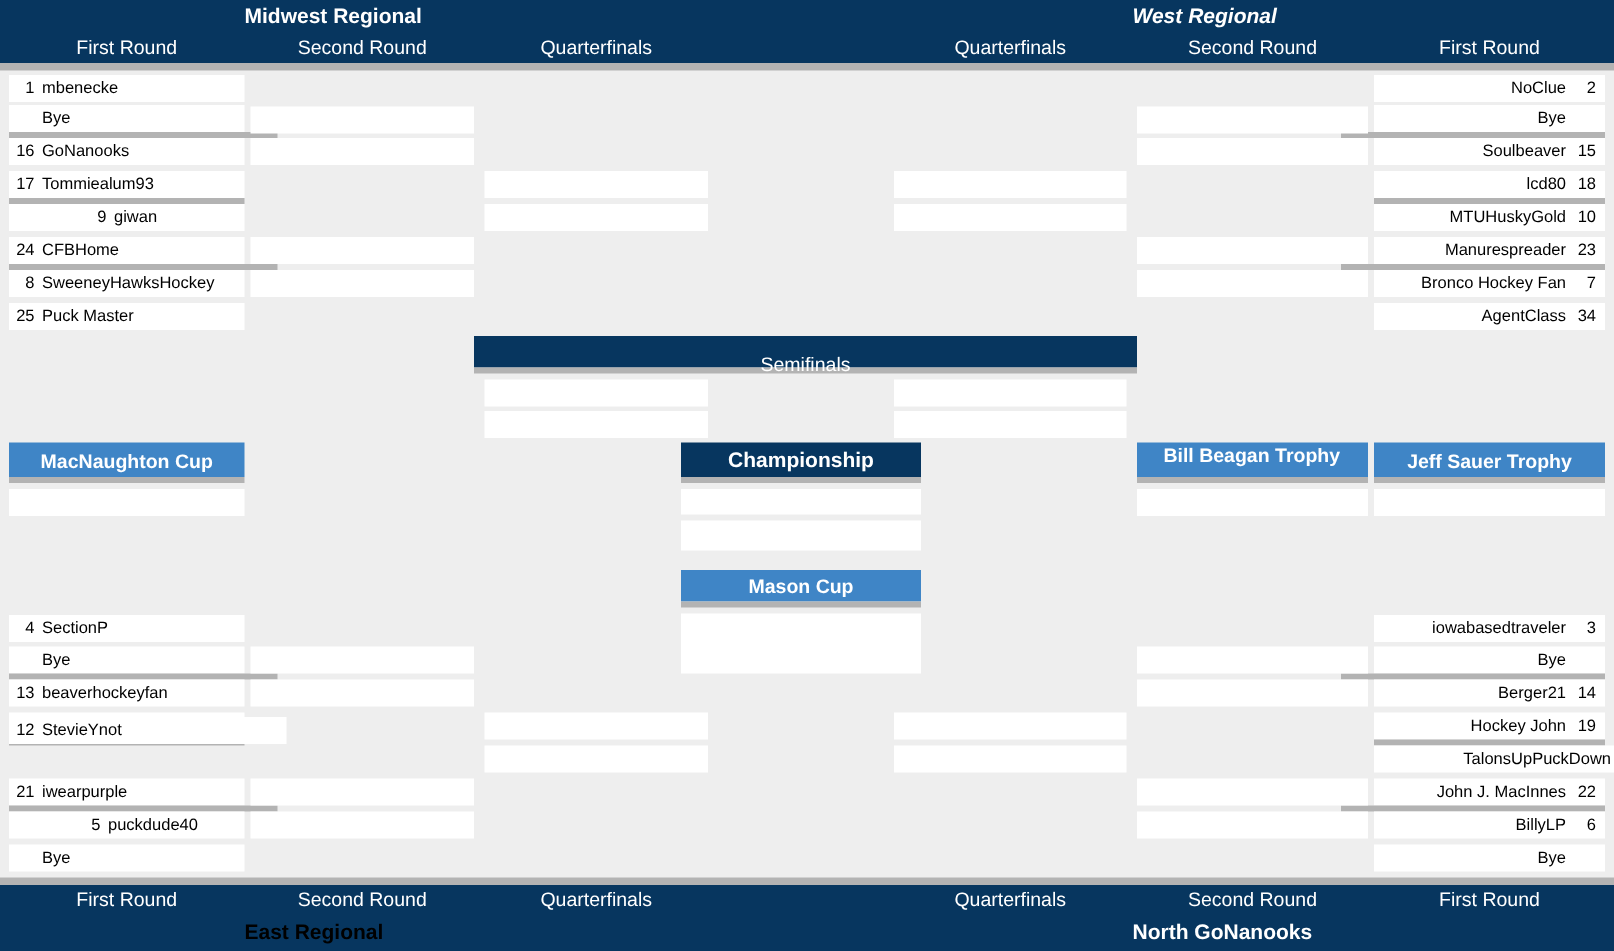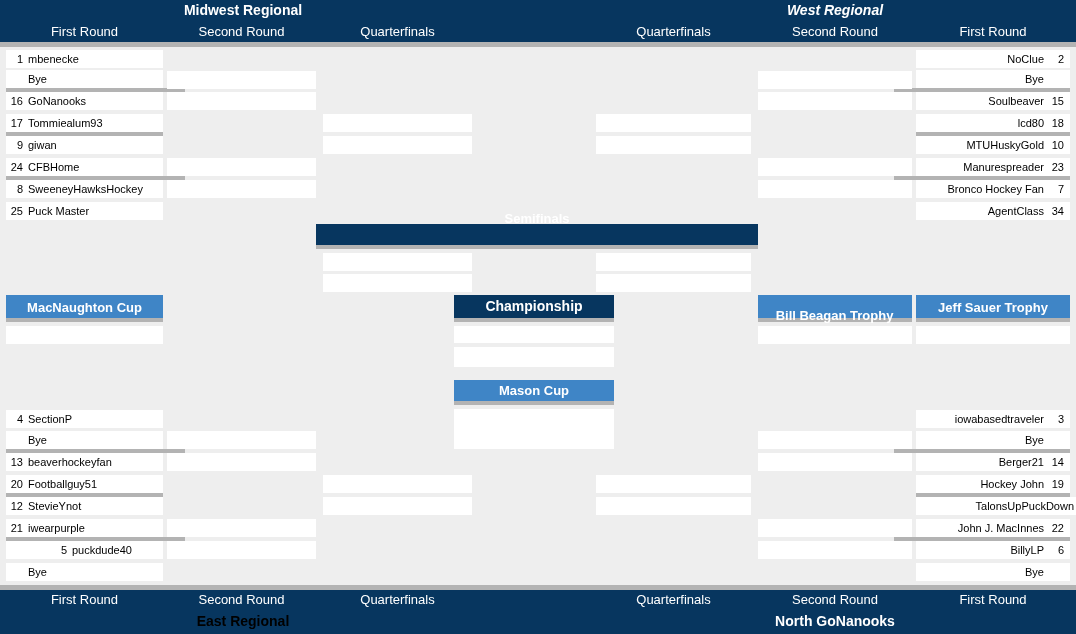--- a/index.html
+++ b/index.html
@@ -2,21 +2,21 @@
 <html><head>
 <meta charset="utf-8">
 <style>
   * { box-sizing: border-box; margin: 0; padding: 0; }
   html, body { width: 1076px; height: 634px; overflow: hidden; }
   body { background: #eeeeee; font-family: "Liberation Sans", sans-serif; position: relative; }
   .abs { position: absolute; }
   .navy { background: #07365f; color: #ffffff; }
   .gray-bar { background: #b3b3b3; }
   .lt { background: #3f85c6; color: #ffffff; }
-  .hdr-title { font-weight: bold; font-size: 14px; text-align: center; }
+  .hdr-title { font-weight: bold; font-size: 14px; text-align: left; }
   .col-label { font-size: 13px; text-align: center; color: #ffffff; }
   .slot { position: absolute; background: #ffffff; height: 18px; font-size: 11px; color: #000; line-height: 18px; white-space: nowrap; overflow: hidden; }
   .slot .seed { display: inline-block; width: 17px; text-align: right; }
   .slot .nm { display: inline-block; margin-left: 5px; }
   .slot.r { text-align: right; }
   .slot.r .nm { margin-left: 0; margin-right: 5px; }
   .slot.r .seed { width: 15px; text-align: right; margin-right: 6px; }
   .empty { position: absolute; background: #ffffff; height: 18px; }
   .line { position: absolute; background: #b3b3b3; height: 4px; }
   .bar-title { position: absolute; font-weight: bold; font-size: 13px; text-align: center; line-height: 22px; }
@@ -35,21 +35,21 @@
 <div class="abs col-label" style="left:758px;top:24px;width:154px;">Second Round</div>
 <div class="abs col-label" style="left:916px;top:24px;width:154px;">First Round</div>
 
 <div>
   <div class="slot" style="left:6px;top:50px;width:157px;"><span class="seed">1</span><span class="nm">mbenecke</span></div>
   <div class="slot" style="left:6px;top:70px;width:157px;"><span class="seed"></span><span class="nm">Bye</span></div>
   <div class="line" style="left:6px;top:88px;width:179px;"></div>
   <div class="slot" style="left:6px;top:92px;width:157px;"><span class="seed">16</span><span class="nm">GoNanooks</span></div>
   <div class="slot" style="left:6px;top:114px;width:157px;"><span class="seed">17</span><span class="nm">Tommiealum93</span></div>
   <div class="line" style="left:6px;top:132px;width:157px;"></div>
-  <div class="slot" style="left:6px;top:136px;width:157px;"><span class="seed">9</span><span class="nm">giwan</span></div>
+  <div class="slot" style="left:6px;top:136px;width:157px;padding-left:48px;"><span class="seed">9</span><span class="nm">giwan</span></div>
   <div class="slot" style="left:6px;top:158px;width:157px;"><span class="seed">24</span><span class="nm">CFBHome</span></div>
   <div class="line" style="left:6px;top:176px;width:179px;"></div>
   <div class="slot" style="left:6px;top:180px;width:157px;"><span class="seed">8</span><span class="nm">SweeneyHawksHockey</span></div>
   <div class="slot" style="left:6px;top:202px;width:157px;"><span class="seed">25</span><span class="nm">Puck Master</span></div>
 
   <div class="empty" style="left:167px;top:71px;width:149px;"></div>
   <div class="empty" style="left:167px;top:92px;width:149px;"></div>
   <div class="empty" style="left:167px;top:158px;width:149px;"></div>
   <div class="empty" style="left:167px;top:180px;width:149px;"></div>
 
@@ -74,34 +74,34 @@
   <div class="empty" style="left:758px;top:92px;width:154px;"></div>
   <div class="empty" style="left:758px;top:158px;width:154px;"></div>
   <div class="empty" style="left:758px;top:180px;width:154px;"></div>
 
   <div class="empty" style="left:596px;top:114px;width:155px;"></div>
   <div class="empty" style="left:596px;top:136px;width:155px;"></div>
 </div>
 
 <div class="abs navy" style="left:316px;top:224px;width:442px;height:21px;"></div>
 <div class="abs gray-bar" style="left:316px;top:245px;width:442px;height:4px;"></div>
-<div class="abs" style="left:316px;top:208px;width:442px;height:21px;line-height:21px;text-align:center;color:#fff;font-size:13px;font-weight:bold;">Semifinals</div>
+<div class="abs" style="left:316px;top:232px;width:442px;height:21px;line-height:21px;text-align:center;color:#fff;font-size:13px;">Semifinals</div>
 <div class="empty" style="left:323px;top:253px;width:149px;"></div>
 <div class="empty" style="left:323px;top:274px;width:149px;"></div>
 <div class="empty" style="left:596px;top:253px;width:155px;"></div>
 <div class="empty" style="left:596px;top:274px;width:155px;"></div>
 
 <div class="abs lt" style="left:6px;top:295px;width:157px;height:23px;"></div>
 <div class="abs gray-bar" style="left:6px;top:318px;width:157px;height:4px;"></div>
 <div class="bar-title" style="left:6px;top:297px;width:157px;color:#fff;">MacNaughton Cup</div>
 <div class="empty" style="left:6px;top:326px;width:157px;"></div>
 
 <div class="abs lt" style="left:758px;top:295px;width:154px;height:23px;"></div>
 <div class="abs gray-bar" style="left:758px;top:318px;width:154px;height:4px;"></div>
-<div class="bar-title" style="left:758px;top:293px;width:153px;color:#fff;margin-top:12px;">Bill Beagan Trophy</div>
+<div class="bar-title" style="left:758px;top:293px;width:153px;color:#fff;">Bill Beagan Trophy</div>
 <div class="empty" style="left:758px;top:326px;width:154px;"></div>
 
 <div class="abs lt" style="left:916px;top:295px;width:154px;height:23px;"></div>
 <div class="abs gray-bar" style="left:916px;top:318px;width:154px;height:4px;"></div>
 <div class="bar-title" style="left:916px;top:297px;width:154px;color:#fff;">Jeff Sauer Trophy</div>
 <div class="empty" style="left:916px;top:326px;width:154px;"></div>
 
 <div class="abs navy" style="left:454px;top:295px;width:160px;height:23px;"></div>
 <div class="abs gray-bar" style="left:454px;top:318px;width:160px;height:4px;"></div>
 <div class="bar-title" style="left:454px;top:295px;width:160px;color:#fff;font-size:14px;">Championship</div>
@@ -113,21 +113,21 @@
 <div class="bar-title" style="left:454px;top:380px;width:160px;color:#fff;line-height:21px;">Mason Cup</div>
 <div class="empty" style="left:454px;top:409px;width:160px;height:40px;"></div>
 
 <div>
   <div class="slot" style="left:6px;top:410px;width:157px;"><span class="seed">4</span><span class="nm">SectionP</span></div>
   <div class="slot" style="left:6px;top:431px;width:157px;"><span class="seed"></span><span class="nm">Bye</span></div>
   <div class="line" style="left:6px;top:449px;width:179px;"></div>
   <div class="slot" style="left:6px;top:453px;width:157px;"><span class="seed">13</span><span class="nm">beaverhockeyfan</span></div>
   <div class="slot" style="left:6px;top:475px;width:157px;"><span class="seed">20</span><span class="nm">Footballguy51</span></div>
   <div class="line" style="left:6px;top:493px;width:157px;"></div>
-  <div class="slot" style="left:6px;top:497px;width:157px;"><span class="seed">12</span><span class="nm">StevieYnot</span></div>
+  <div class="slot" style="left:6px;top:478px;width:185px;"><span class="seed">12</span><span class="nm">StevieYnot</span></div>
   <div class="slot" style="left:6px;top:519px;width:157px;"><span class="seed">21</span><span class="nm">iwearpurple</span></div>
   <div class="line" style="left:6px;top:537px;width:179px;"></div>
   <div class="slot" style="left:6px;top:541px;width:157px;padding-left:44px;"><span class="seed">5</span><span class="nm">puckdude40</span></div>
   <div class="slot" style="left:6px;top:563px;width:157px;"><span class="seed"></span><span class="nm">Bye</span></div>
 
   <div class="empty" style="left:167px;top:431px;width:149px;"></div>
   <div class="empty" style="left:167px;top:453px;width:149px;"></div>
   <div class="empty" style="left:167px;top:519px;width:149px;"></div>
   <div class="empty" style="left:167px;top:541px;width:149px;"></div>
 

